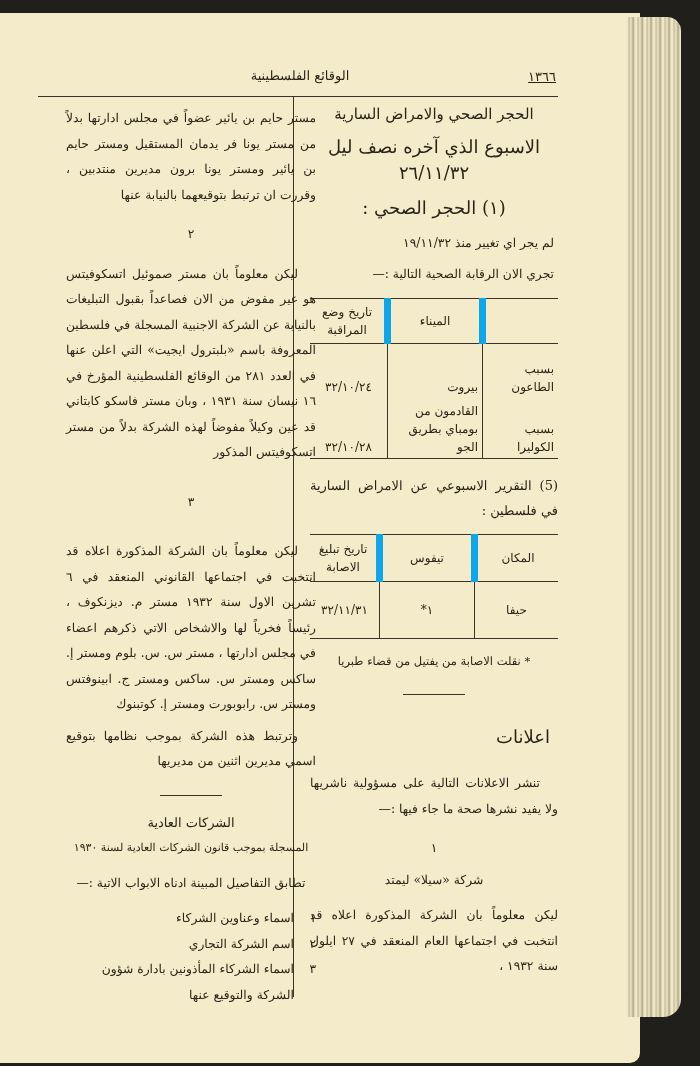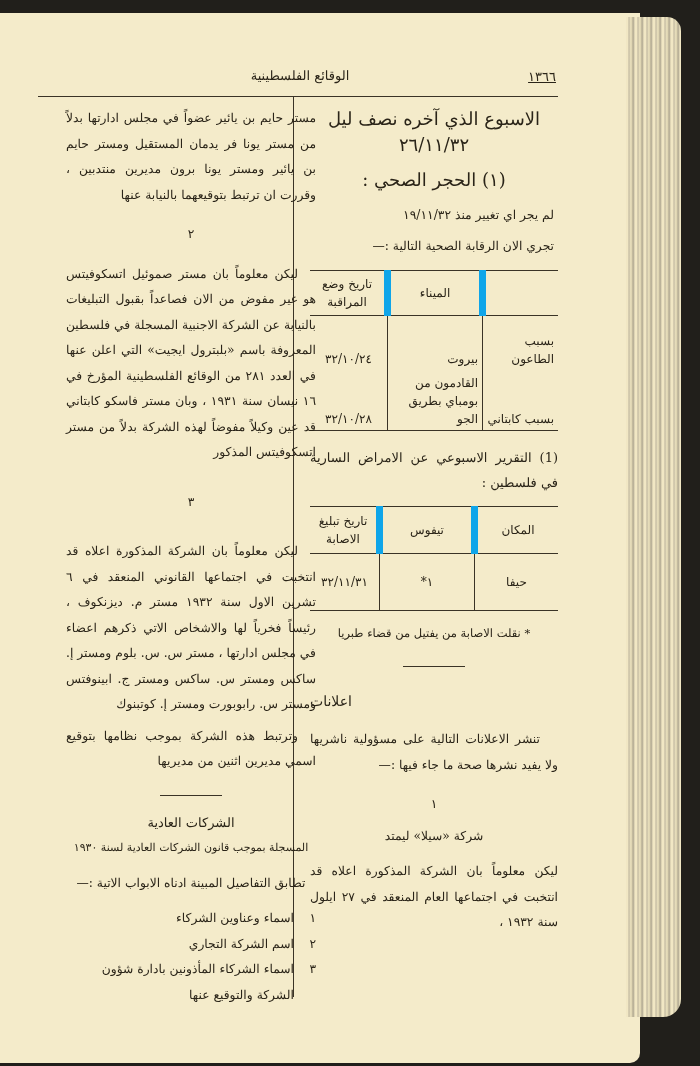--- a/index.html
+++ b/index.html
@@ -29,21 +29,21 @@
   .col-rule { position:absolute; left:293px; top:97px; height:900px; border-left:1px solid #3a3326; }
   .col {
     position:absolute; direction:rtl; font-size:12.3px; line-height:25.5px;
   }
   .col.right { left:310px; width:248px; top:100px; }
   .col.left { left:30px; width:250px; top:106px;margin-left:36px; }
   .center { text-align:center; }
   .justify { text-align:justify; text-align-last:right; }
   .indent { text-indent:18px; }
   h2 { font-size:15px; font-weight:normal; margin:0; text-align:center; line-height:28px; }
-  h1 { font-size:14px; font-weight:normal; margin:0; text-align:left; line-height:40px; }
+  h1 { font-size:18px; font-weight:normal; margin:8px; text-align:right; line-height:40px; }
   p { margin:0; }
   .sp6{height:6px;} .sp10{height:10px;} .sp14{height:14px;} .sp20{height:20px;} .sp24{height:24px;}
   table { border-collapse:collapse; width:100%; font-size:12px; line-height:18px; }
   table th { font-weight:normal; border-left:7px solid #0ea5e9; padding:4px 4px; vertical-align:middle; }
   table td { border-left:1px solid #3a3326; padding:2px 4px; vertical-align:bottom; }
   table th:last-child, table td:last-child { border-left:none; }
   table thead tr { border-top:1px solid #3a3326; border-bottom:1px solid #3a3326; }
   table tbody { border-bottom:1px solid #3a3326; }
   .short-rule { width:62px; border-top:1px solid #3a3326; margin:0 auto; }
   .list-item { display:flex; gap:10px; }
@@ -56,20 +56,21 @@
 <div class="edges"></div>
 
 <div class="running-head">
   <span class="pageno">١٣٦٦</span>
   <span class="journal">الوقائع الفلسطينية</span>
 </div>
 <div class="head-rule"></div>
 <div class="col-rule"></div>
 
 <div class="col right">
+  <h2>الحجر الصحي والامراض السارية</h2>
   <div class="sp6"></div>
   <p class="center" style="font-size:18px;">الاسبوع الذي آخره نصف ليل ٢٦/١١/٣٢</p>
   <div class="sp10"></div>
   <p class="center" style="font-size:18px;">(١) الحجر الصحي :</p>
   <div class="sp10"></div>
   <p style="padding-right:4px;">لم يجر اي تغيير منذ ١٩/١١/٣٢</p>
   <div class="sp6"></div>
   <p style="padding-right:4px;">تجري الان الرقابة الصحية التالية :—</p>
   <div class="sp10"></div>
   <table>
@@ -80,28 +81,28 @@
         <th style="width:66px;">تاريخ وضع المراقبة</th>
       </tr>
     </thead>
     <tbody>
       <tr>
         <td style="height:50px;">بسبب الطاعون</td>
         <td style="text-align:right;">بيروت</td>
         <td class="center">٣٢/١٠/٢٤</td>
       </tr>
       <tr>
-        <td style="height:56px;">بسبب كابتاني</td>
+        <td style="height:56px;">بسبب الكوليرا</td>
         <td style="text-align:right;">القادمون من بومباي بطريق الجو</td>
         <td class="center">٣٢/١٠/٢٨</td>
       </tr>
     </tbody>
   </table>
   <div class="sp14"></div>
-  <p class="justify" style="font-size:13px;">(1) التقرير الاسبوعي عن الامراض السارية في فلسطين :</p>
+  <p class="justify" style="font-size:13px;">(5) التقرير الاسبوعي عن الامراض السارية في فلسطين :</p>
   <div class="sp10"></div>
   <table>
     <thead>
       <tr>
         <th style="height:38px;">المكان</th>
         <th style="width:80px;">تيفوس</th>
         <th style="width:58px;">تاريخ تبليغ الاصابة</th>
       </tr>
     </thead>
     <tbody>

